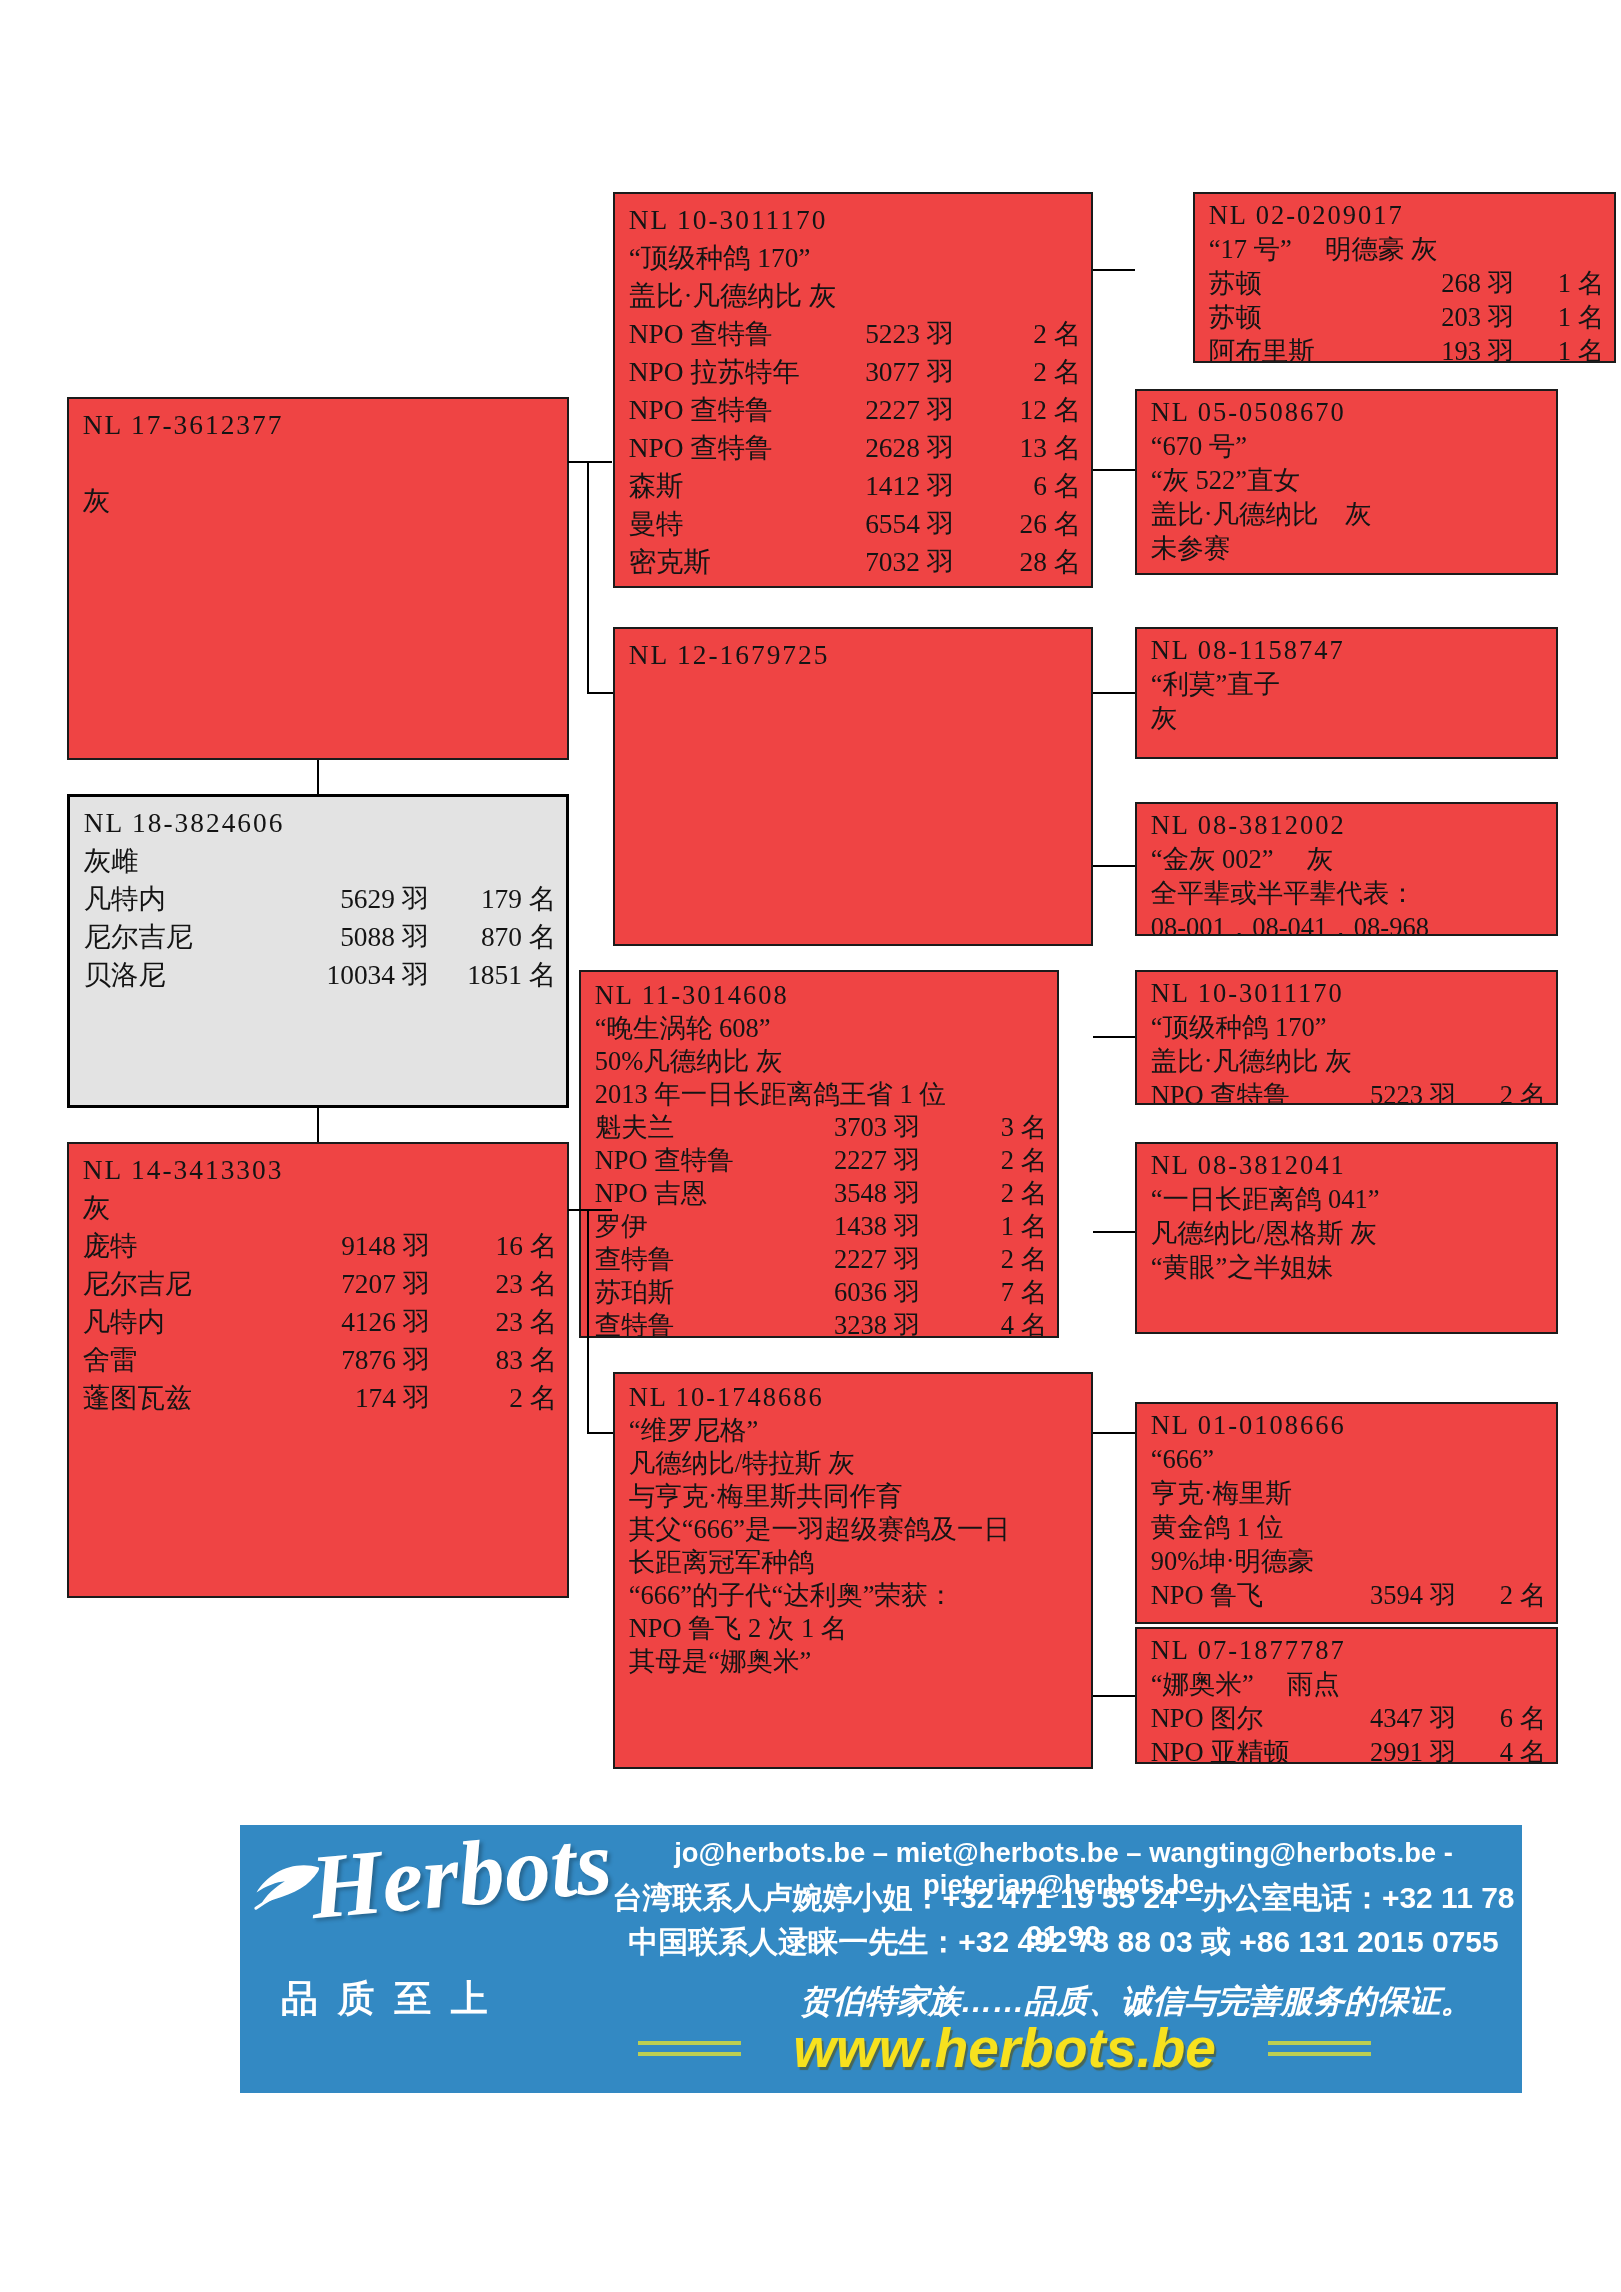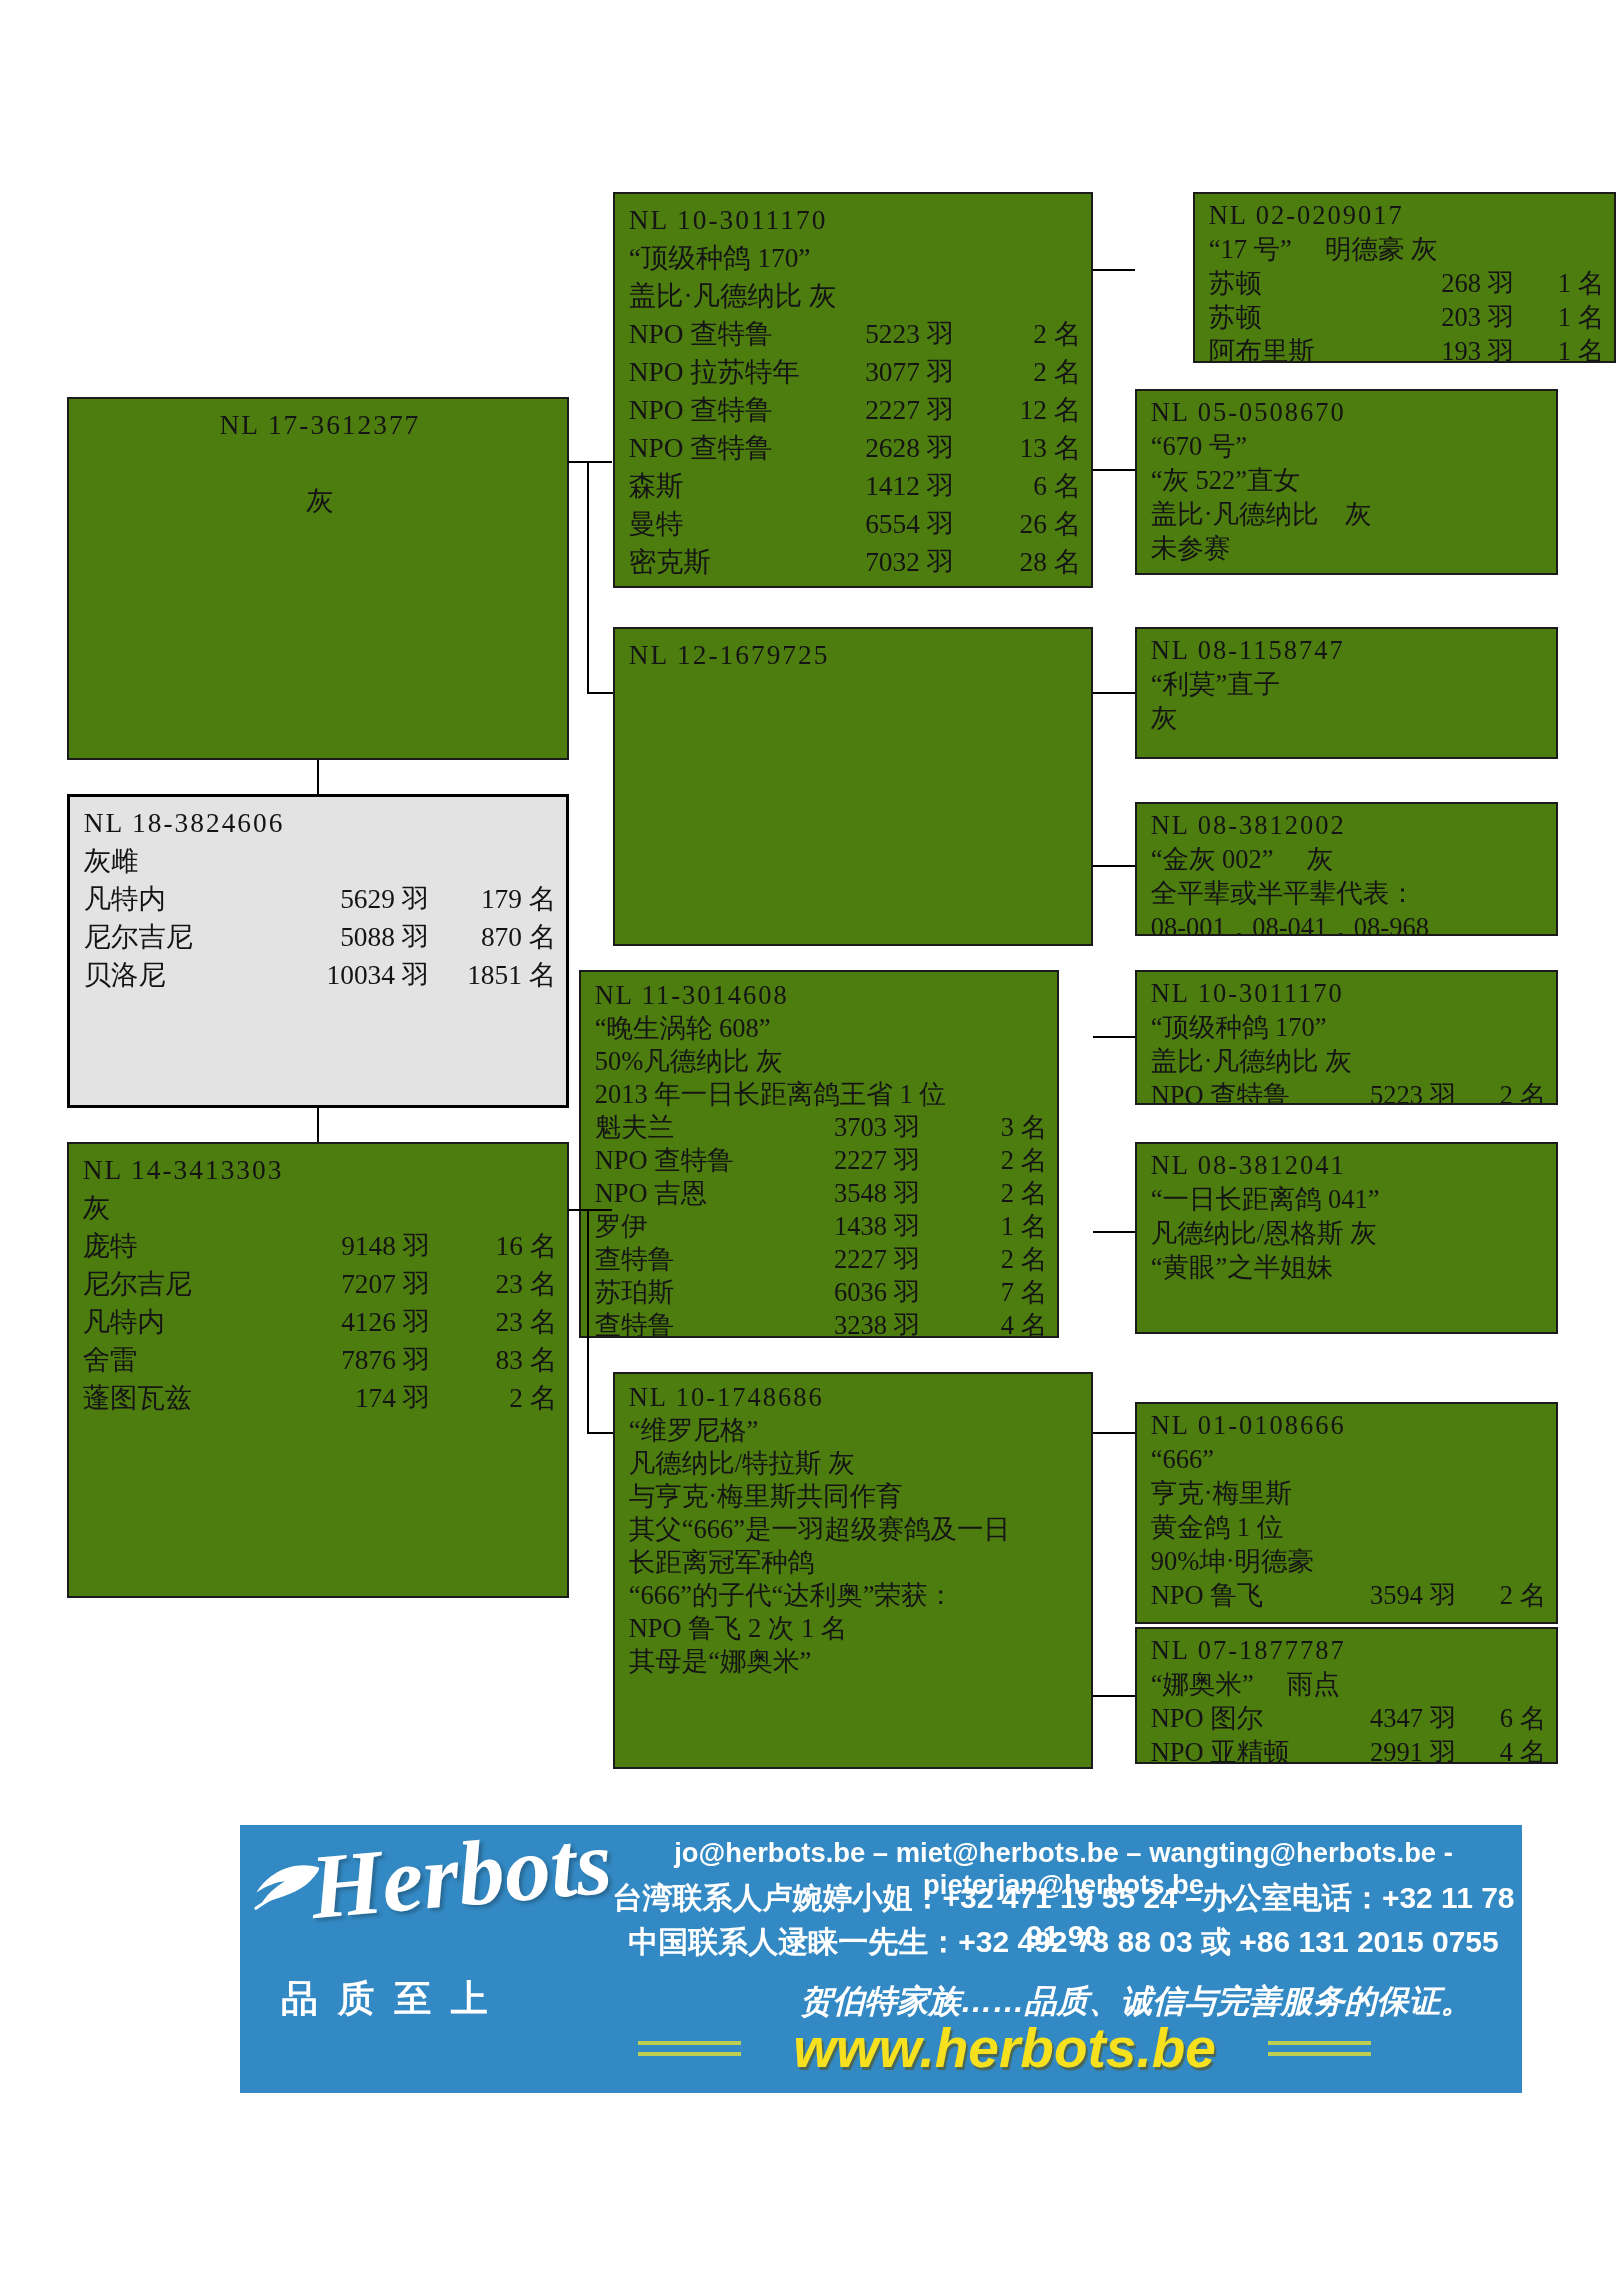--- a/index.html
+++ b/index.html
@@ -1,18 +1,18 @@
 <!DOCTYPE html>
 <html><head>
 <meta charset="utf-8">
 <style>
   html,body{margin:0;padding:0;background:#ffffff;}
   .page{position:relative;width:1621px;height:2293px;background:#ffffff;overflow:hidden;
         font-family:"Liberation Serif","DejaVu Serif",serif;color:#141414;}
-  .box{position:absolute;background:#4d7c0f;border:2px solid #1b1b1b;box-sizing:border-box;
+  .box{position:absolute;background:#ef4444;border:2px solid #1b1b1b;box-sizing:border-box;
        padding:6.9px 9.8px 0 13.7px;font-size:27.4px;line-height:38px;white-space:nowrap;overflow:hidden;}
   .box .ring{letter-spacing:2px;}
   .subject{background:#e3e3e3;border:3.9px solid #000;}
   .compact{line-height:33px;font-size:26.5px;}
   .narrow{line-height:34px;font-size:26.5px;padding-top:3.9px;}
   .tline{min-height:1em;}
   .row{display:flex;}
   .row .n{flex:1 1 auto;overflow:hidden;}
   .row .b{width:147px;text-align:right;}
   .row .r{width:127px;text-align:right;}
@@ -37,21 +37,21 @@
   .dbl{width:103px;display:flex;flex-direction:column;gap:6.9px;}
   .dbl div{height:3.9px;background:#bccf53;}
   .www{font-size:55px;font-weight:bold;font-style:italic;color:#f7e11e;line-height:1;
        text-shadow:2px 2.9px 1px rgba(90,75,0,.55);}
 </style>
 </head>
 <body>
 
 <div class="page">
 
-  <div class="box" style="left:67px;top:397px;width:502px;height:363px;text-align:center;">
+  <div class="box" style="left:67px;top:397px;width:502px;height:363px;">
     <div class="ring">NL 17-3612377</div>
     <div>
         <div class="tline">&nbsp;</div>
         <div class="tline">灰</div>
       </div>
   </div>
 
   <div class="box subject" style="left:67px;top:794px;width:502px;height:314px;">
     <div class="ring">NL 18-3824606</div>
     <div>

